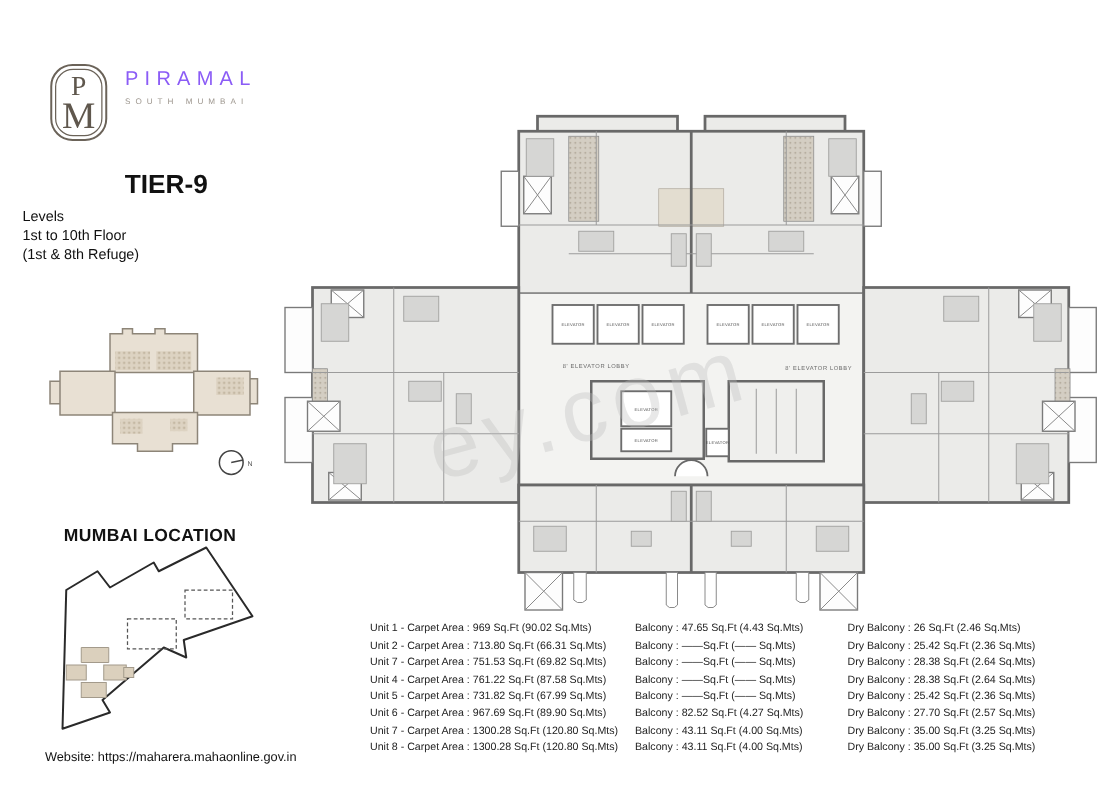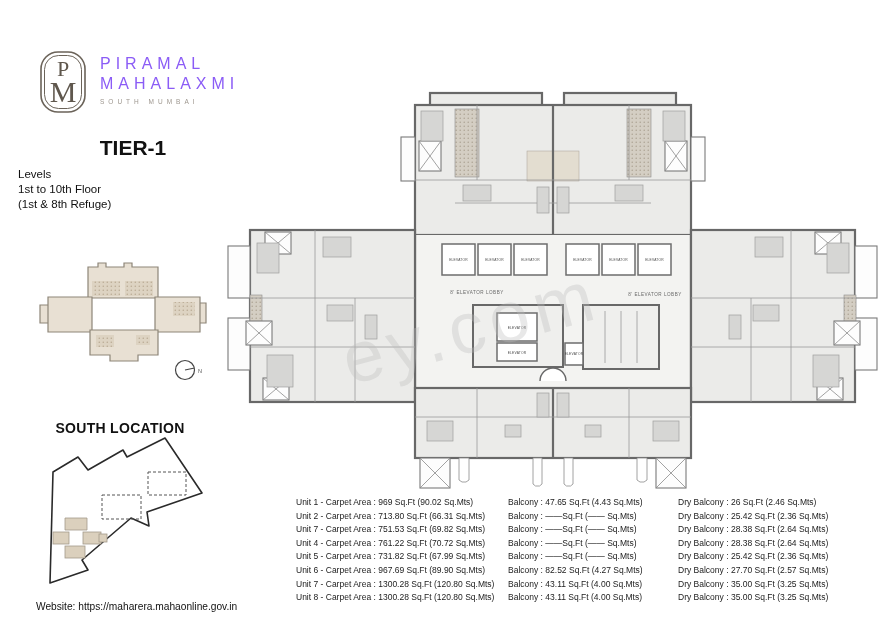--- a/index.html
+++ b/index.html
@@ -43,26 +43,25 @@
 
 <div class="abs brand">
   <svg width="50" height="64" viewBox="0 0 50 64">
     <rect x="3" y="2" width="44" height="60" rx="17" fill="none" stroke="#6b6359" stroke-width="1.6"></rect>
     <rect x="6.5" y="5.5" width="37" height="53" rx="14" fill="none" stroke="#6b6359" stroke-width="1"></rect>
     <text x="25" y="26" text-anchor="middle" font-size="22" fill="#5f574d" font-family="Liberation Serif,serif">P</text>
     <text x="25" y="52" text-anchor="middle" font-size="30" fill="#5f574d" font-family="Liberation Serif,serif">M</text>
   </svg>
   <div class="brand-text">
     <div class="brand-l1">PIRAMAL</div>
-    <div class="brand-l2">MAHALAXMI</div>
     <div class="brand-tag">SOUTH MUMBAI</div>
   </div>
 </div>
 
-<div class="abs tier-title">TIER-1</div>
+<div class="abs tier-title">TIER-9</div>
 <div class="abs levels">
   <div>Levels</div>
   <div>1st to 10th Floor</div>
   <div>(1st &amp; 8th Refuge)</div>
 </div>
 
 <svg class="abs" style="left:30px;top:245px;" width="180" height="150" viewBox="0 0 180 150">
   <defs>
     <pattern id="stip" width="4" height="4" patternUnits="userSpaceOnUse">
       <rect width="4" height="4" fill="#ddd3c2"></rect>
@@ -82,21 +81,21 @@
     <rect x="66" y="90" width="18" height="12"></rect>
       <rect x="106" y="90" width="14" height="10"></rect>
   </g>
   <g>
     <circle cx="155" cy="125" r="9.5" fill="#ffffff" stroke="#444" stroke-width="1.2"></circle>
     <line x1="155" y1="125" x2="164.5" y2="123" stroke="#444" stroke-width="1.1"></line>
     <text x="168" y="128" font-size="5.5" fill="#555">N</text>
   </g>
 </svg>
 
-<div class="abs tl-title">SOUTH LOCATION</div>
+<div class="abs tl-title">MUMBAI LOCATION</div>
 <svg class="abs" style="left:25px;top:436px;" width="195" height="155" viewBox="0 0 195 155">
   <polygon points="28,36 53,21 63,34 98,14 102,21 140,2 177,57 122,76 124,90 106,82 57,124 63,134 25,147" fill="#ffffff" stroke="#2a2a2a" stroke-width="1.6" stroke-linejoin="round"></polygon>
   <g stroke="#555" stroke-width="1" fill="none" stroke-dasharray="3,2">
     <rect x="123" y="36" width="38" height="23"></rect>
     <rect x="77" y="59" width="39" height="24"></rect>
   </g>
   <g fill="#dbd0bd" stroke="#a39a8b" stroke-width=".8">
     <path d="M40,82 h22 v12 h-22 z"></path>
     <rect x="28" y="96" width="16" height="12"></rect>
     <rect x="58" y="96" width="18" height="12"></rect>
@@ -293,21 +292,21 @@
     <span class="uc1">Unit 2 - Carpet Area : 713.80 Sq.Ft  (66.31 Sq.Mts)</span>
     <span class="uc2">Balcony :  ——Sq.Ft  (—— Sq.Mts)</span>
     <span class="uc3">Dry Balcony : 25.42 Sq.Ft  (2.36 Sq.Mts)</span>
   </div>
   <div class="unit-row">
     <span class="uc1">Unit 7 - Carpet Area : 751.53 Sq.Ft  (69.82 Sq.Mts)</span>
     <span class="uc2">Balcony :  ——Sq.Ft  (—— Sq.Mts)</span>
     <span class="uc3">Dry Balcony : 28.38 Sq.Ft  (2.64 Sq.Mts)</span>
   </div>
   <div class="unit-row">
-    <span class="uc1">Unit 4 - Carpet Area : 761.22 Sq.Ft  (70.72 Sq.Mts)</span>
+    <span class="uc1">Unit 4 - Carpet Area : 761.22 Sq.Ft  (87.58 Sq.Mts)</span>
     <span class="uc2">Balcony :  ——Sq.Ft  (—— Sq.Mts)</span>
     <span class="uc3">Dry Balcony : 28.38 Sq.Ft  (2.64 Sq.Mts)</span>
   </div>
   <div class="unit-row">
     <span class="uc1">Unit 5 - Carpet Area : 731.82 Sq.Ft  (67.99 Sq.Mts)</span>
     <span class="uc2">Balcony :  ——Sq.Ft  (—— Sq.Mts)</span>
     <span class="uc3">Dry Balcony : 25.42 Sq.Ft  (2.36 Sq.Mts)</span>
   </div>
   <div class="unit-row">
     <span class="uc1">Unit 6 - Carpet Area : 967.69 Sq.Ft  (89.90 Sq.Mts)</span>

